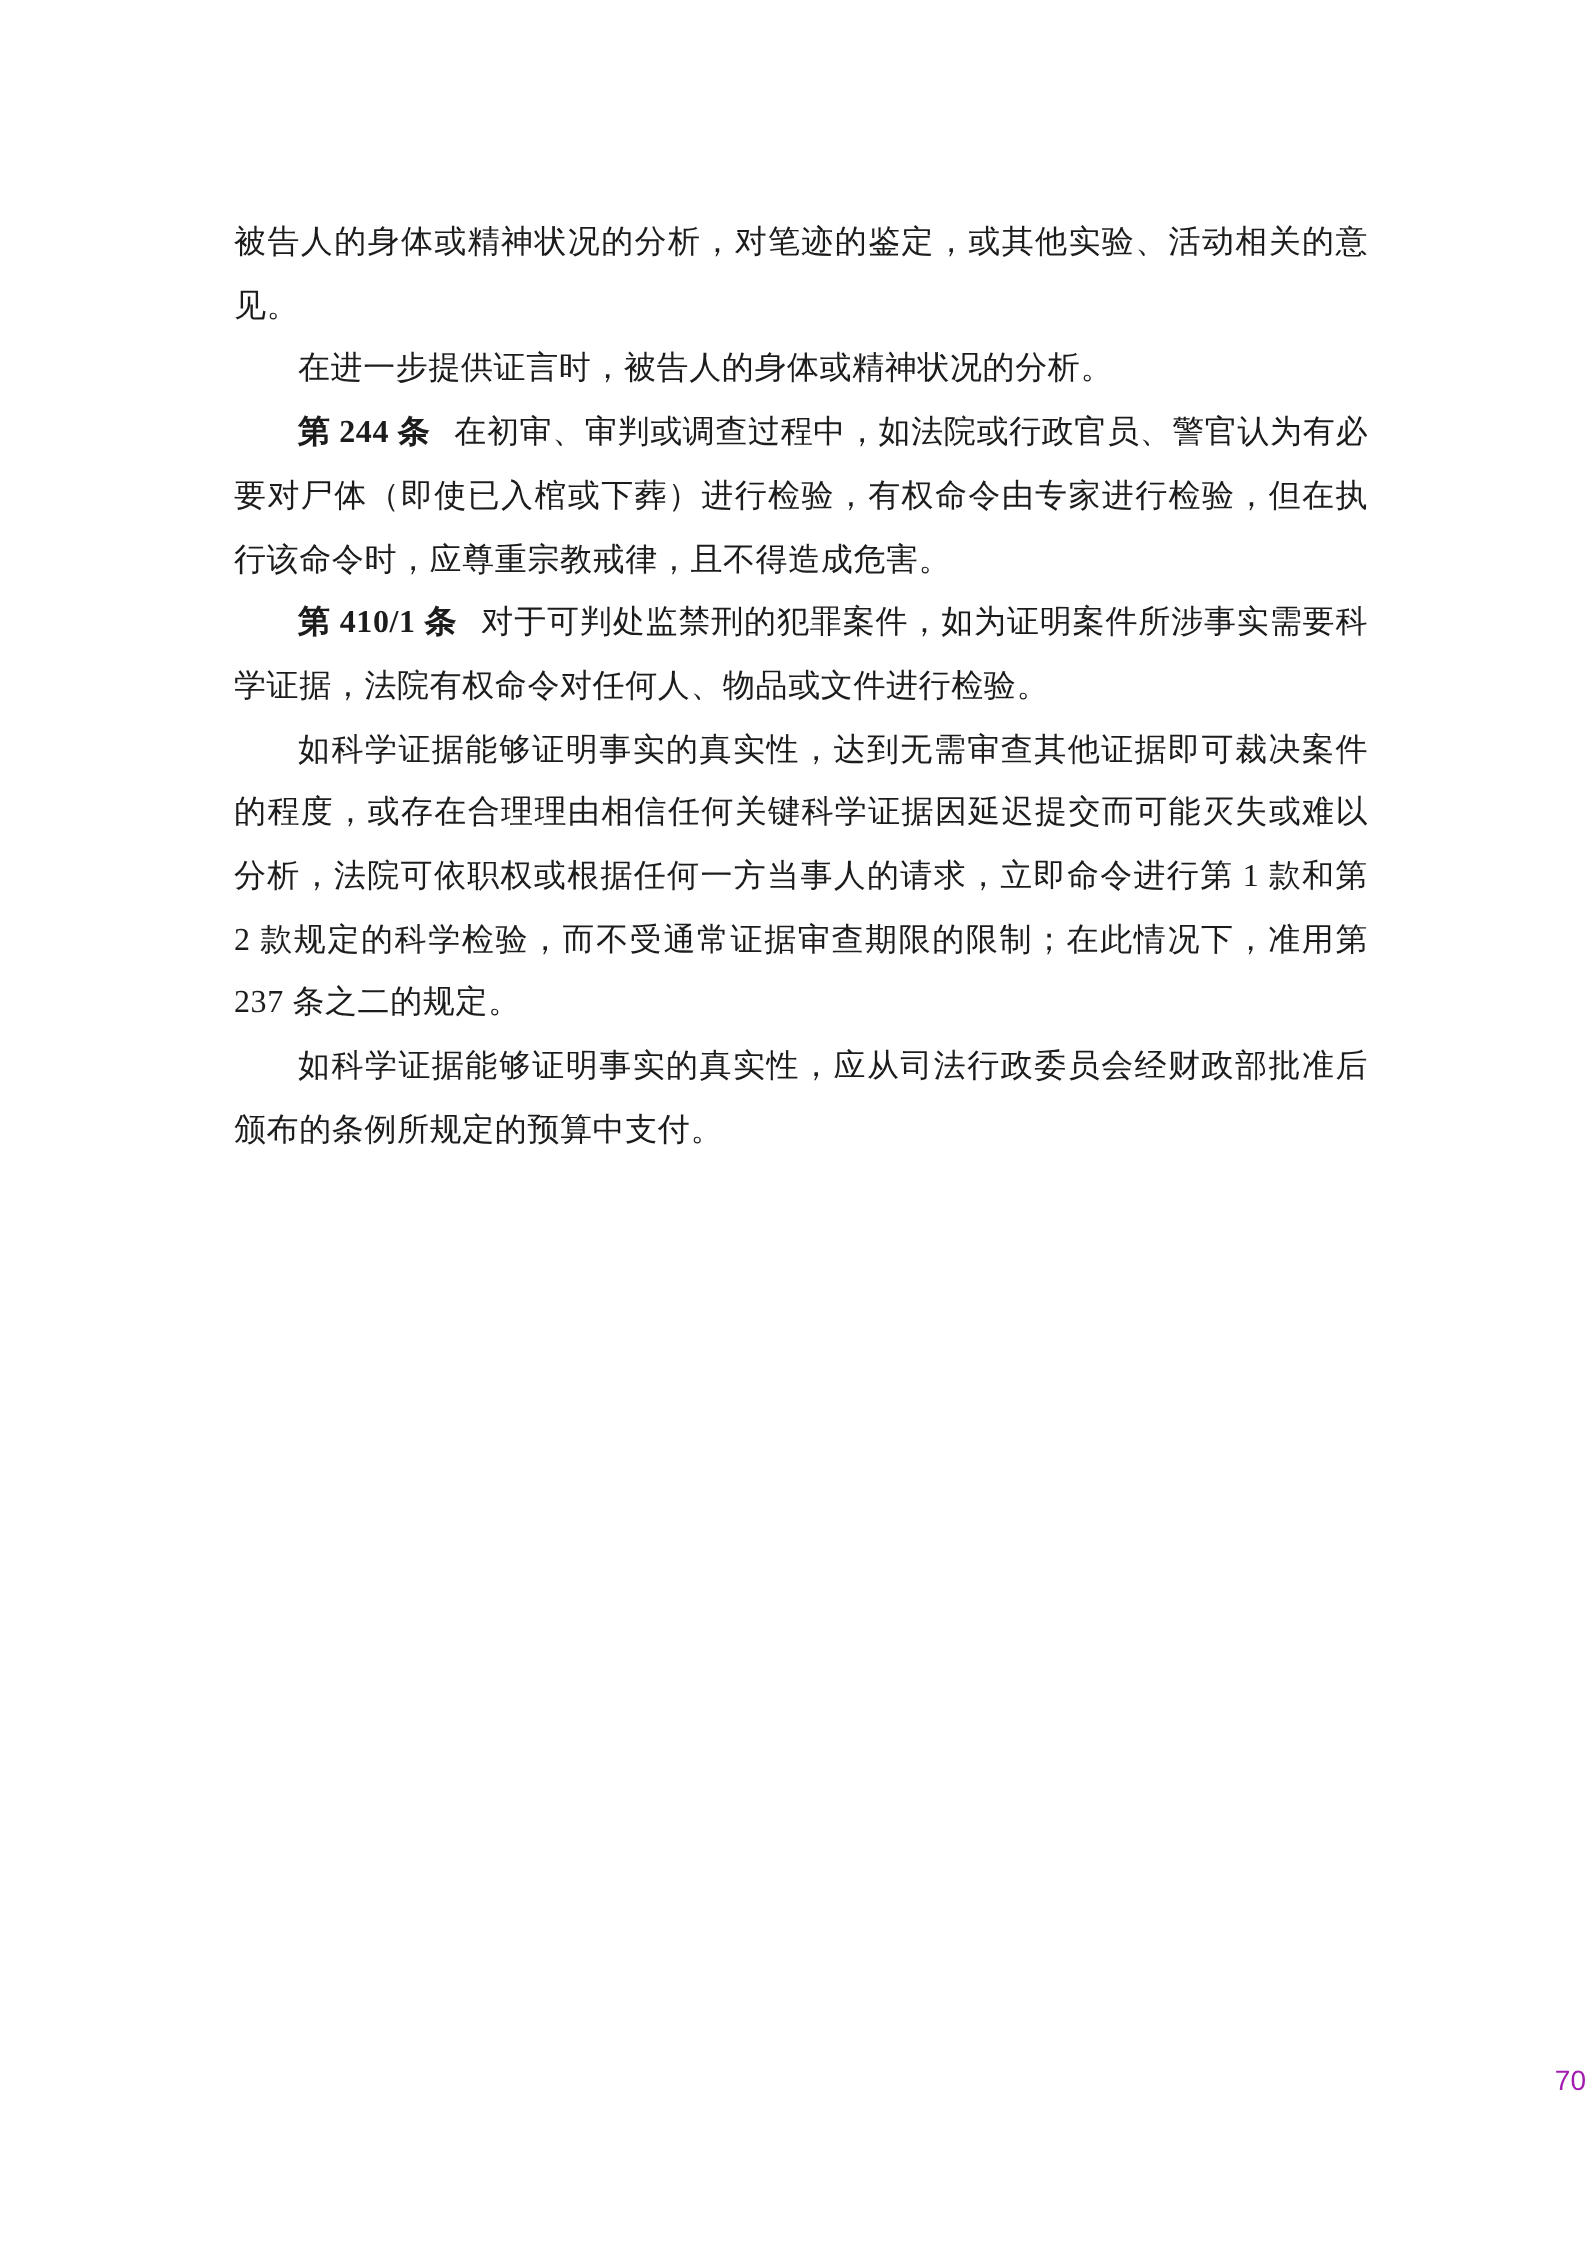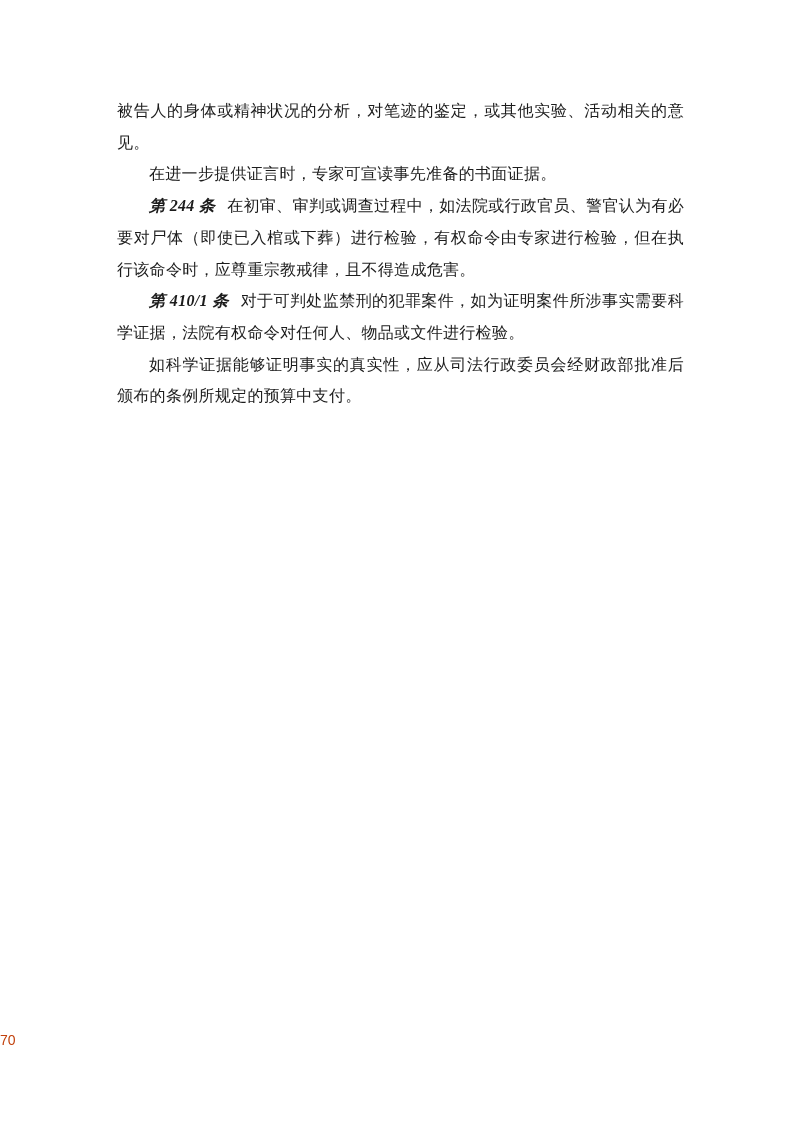--- a/index.html
+++ b/index.html
@@ -15,67 +15,67 @@
     position: relative;
     overflow: hidden;
   }
   .page {
     position: absolute;
     inset: 0;
   }
   .content {
     position: absolute;
     left: 117px;
-    top: 95px;
+    top: 106px;
     width: 567px;
   }
   .para {
     margin: 0;
     font-size: 16px;
     line-height: 31.7px;
     text-align: justify;
     text-indent: 2em;
     letter-spacing: 0.3px;
   }
   .para.no-indent {
     text-indent: 0;
   }
   .lead {
     font-weight: bold;
     margin-right: 0.75em;
-    font-style: italic;
   }
   .page-footer {
     position: absolute;
     top: 1032px;
     left: 0;
     width: 793px;
-    text-align: left;
+    text-align: right;
     font-size: 14px;
     font-family: "Liberation Sans", "DejaVu Sans", sans-serif;
-    color: #c2410c;
+    color: #a21caf;
   }
 </style>
 </head>
 <body style="background: rgb(255, 255, 255); color: rgb(28, 28, 28);">
 
 <div class="page">
   <main class="content">
 
     <p class="para no-indent"><span>被告人的身体或精神状况的分析，对笔迹的鉴定，或其他实验、活动相关的意见。</span></p>
 
 
 
-    <p class="para"><span>在进一步提供证言时，专家可宣读事先准备的书面证据。</span></p>
+    <p class="para"><span>在进一步提供证言时，被告人的身体或精神状况的分析。</span></p>
 
     <p class="para"><b class="lead">第 244 条</b><span>在初审、审判或调查过程中，如法院或行政官员、警官认为有必要对尸体（即使已入棺或下葬）进行检验，有权命令由专家进行检验，但在执行该命令时，应尊重宗教戒律，且不得造成危害。</span></p>
 
     <p class="para"><b class="lead">第 410/1 条</b><span>对于可判处监禁刑的犯罪案件，如为证明案件所涉事实需要科学证据，法院有权命令对任何人、物品或文件进行检验。</span></p>
 
 
+    <p class="para"><span>如科学证据能够证明事实的真实性，达到无需审查其他证据即可裁决案件的程度，或存在合理理由相信任何关键科学证据因延迟提交而可能灭失或难以分析，法院可依职权或根据任何一方当事人的请求，立即命令进行第 1 款和第 2 款规定的科学检验，而不受通常证据审查期限的限制；在此情况下，准用第 237 条之二的规定。</span></p>
 
     <p class="para"><span>如科学证据能够证明事实的真实性，应从司法行政委员会经财政部批准后颁布的条例所规定的预算中支付。</span></p>
 
   </main>
 
   <div class="page-footer">
     <span>70</span>
   </div>
 </div>
 

